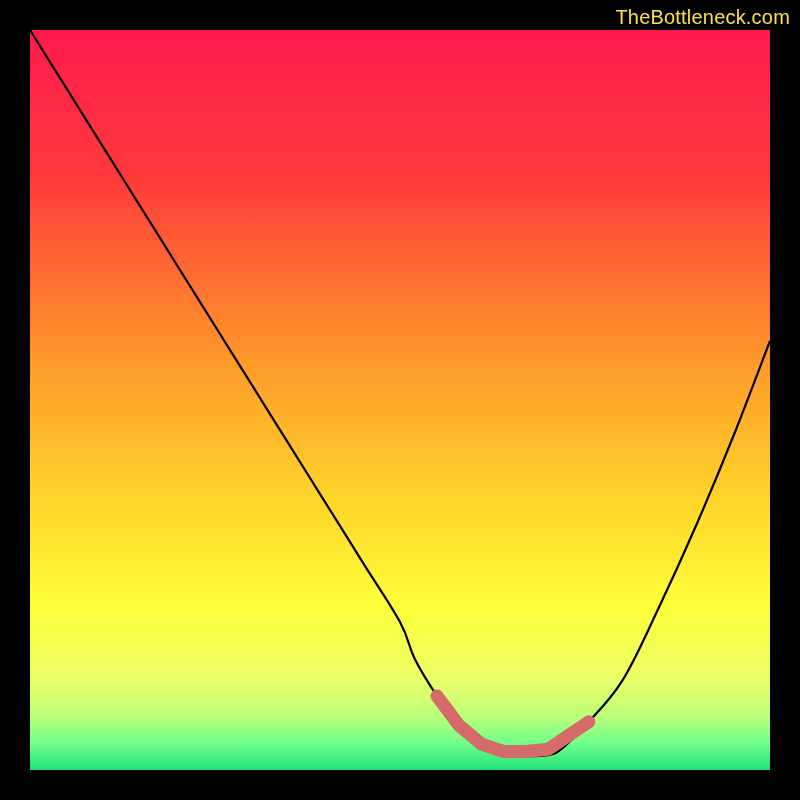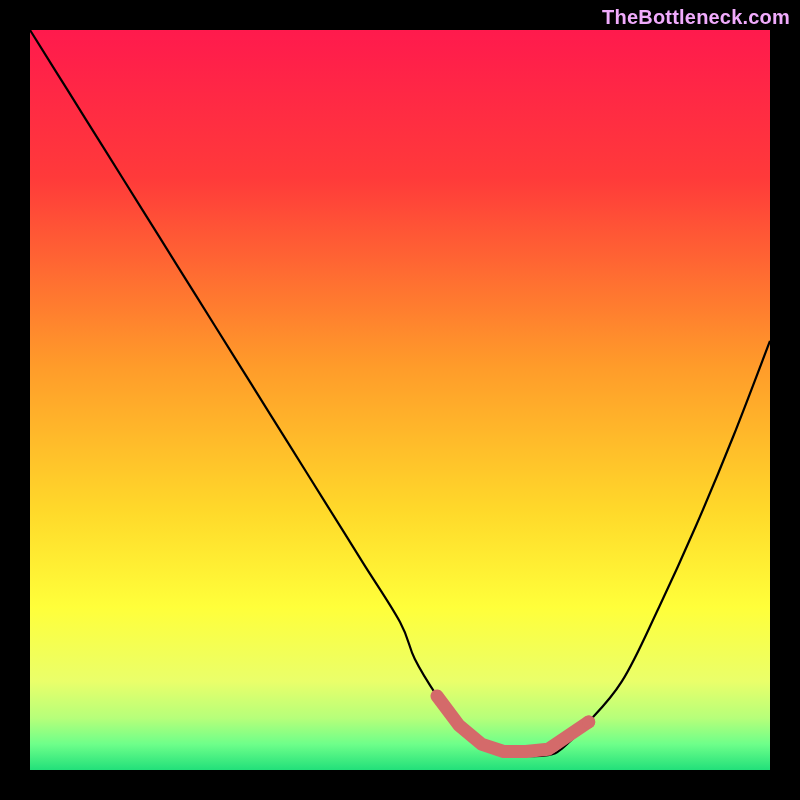--- a/index.html
+++ b/index.html
@@ -14,23 +14,23 @@
   .stage {
     position: relative;
     width: 800px;
     height: 800px;
     background: #000;
   }
   .watermark {
     position: absolute;
     top: 6px;
     right: 10px;
-    color: #f0abfc;
+    color: #fde047;
     font-size: 20px;
-    font-weight: 700;
+    font-weight: 400;
     letter-spacing: 0.2px;
     user-select: none;
   }
   svg {
     position: absolute;
     left: 0;
     top: 0;
   }
 </style>
 </head>

